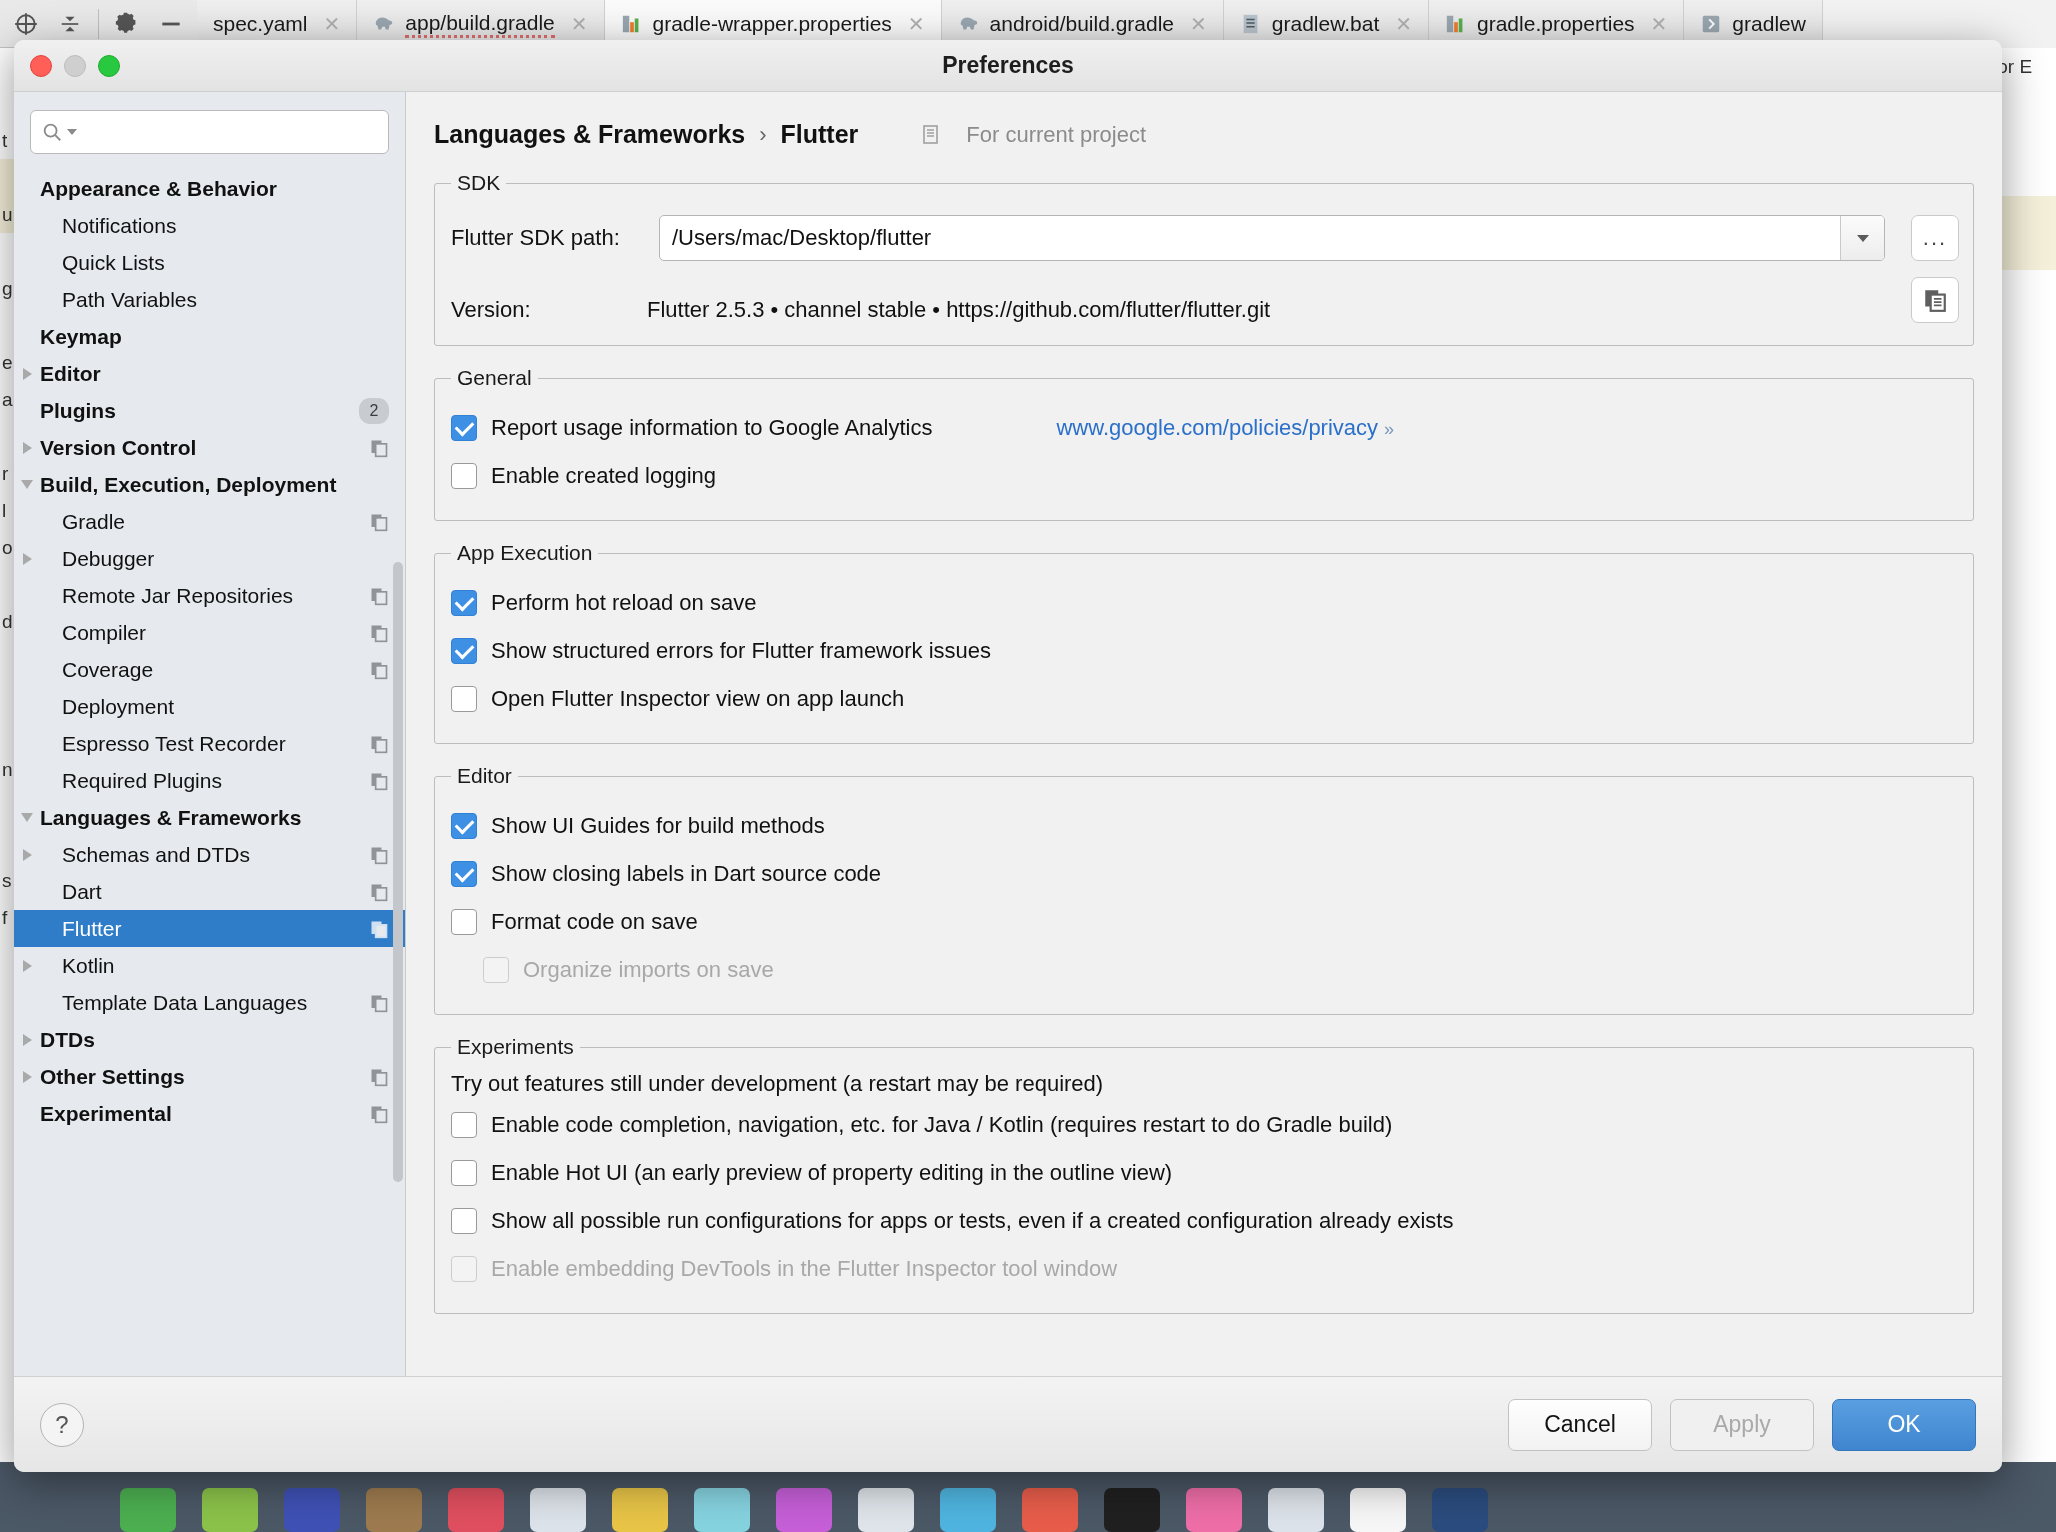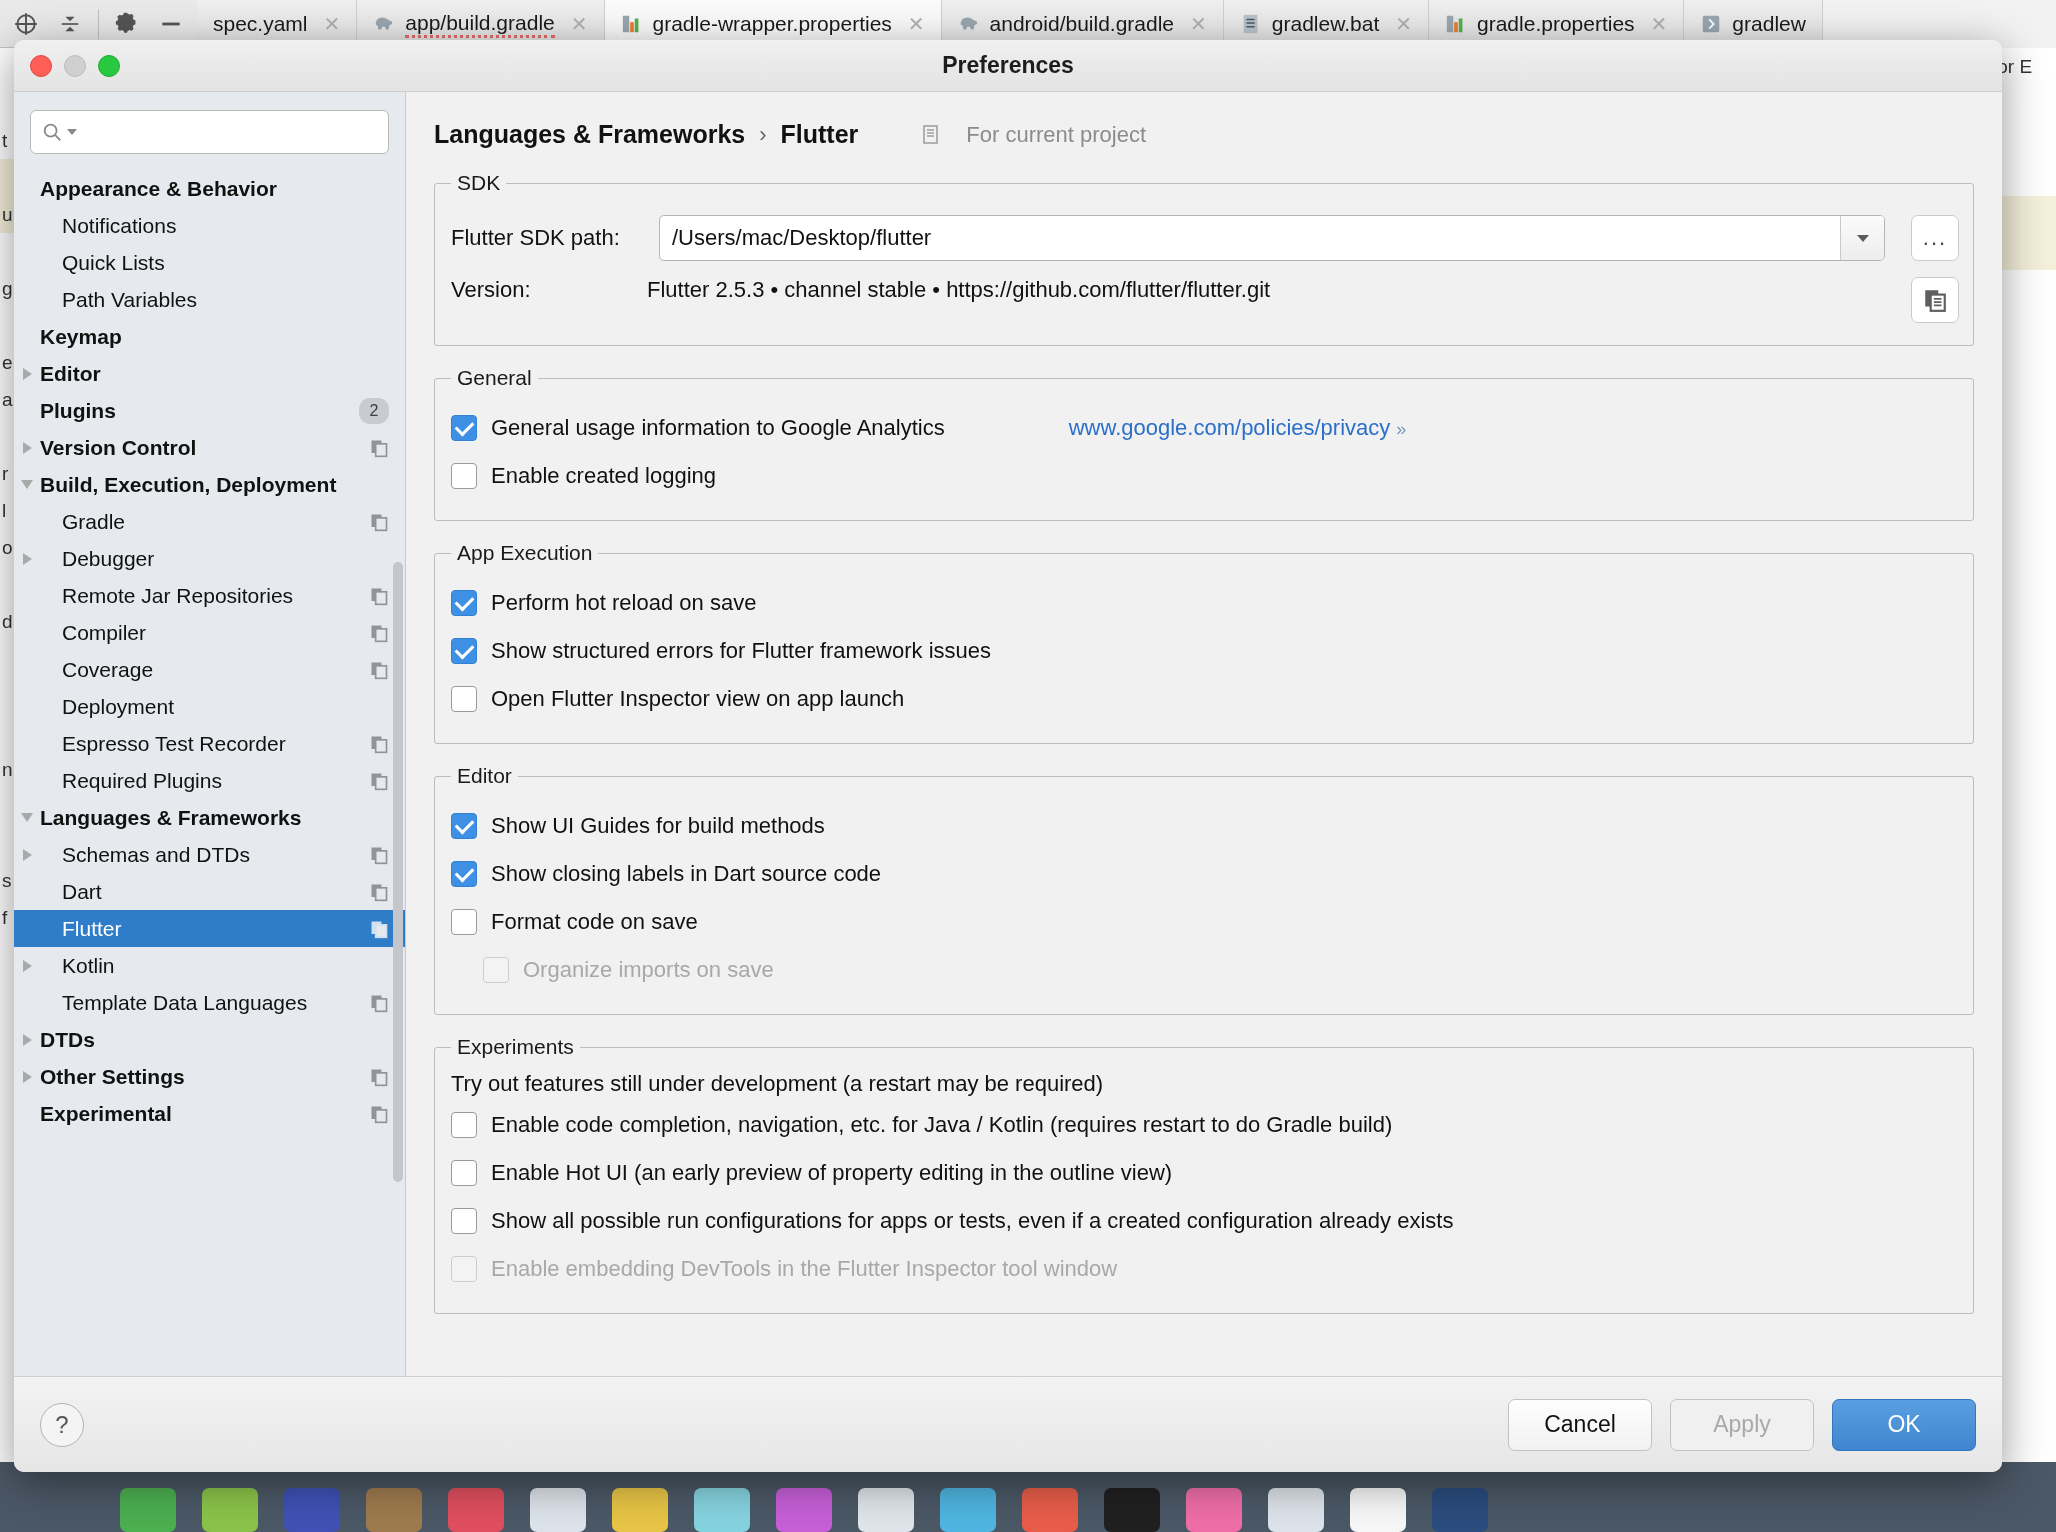--- a/index.html
+++ b/index.html
@@ -172,21 +172,21 @@
     background: linear-gradient(#fbfbfb,#ededed);
     display: flex; align-items: center; justify-content: center;
     border-radius: 0 4px 4px 0;
   }
   .sqbtn {
     width: 48px; height: 46px; flex: none; margin-left: 14px;
     background: #fff; border: 1px solid #cacaca; border-radius: 7px;
     display: flex; align-items: center; justify-content: center;
     font-size: 22px; color: #444; letter-spacing: 2px;
   }
-  .verrow { margin: 16px 0 6px 2px; align-items: flex-start; }
+  .verrow { margin: 16px 0 6px 2px; align-items: flex-end; }
   .verlabel { font-size: 22px; color: #111; width: 196px; flex: none; }
   .vertext { font-size: 22px; color: #111; flex: 1; min-width: 0; white-space: nowrap; overflow: hidden; }
 
   .cbrow { display: flex; align-items: center; gap: 14px; height: 40px; margin: 8px 0 8px 2px; }
   .cbrow.indent { margin-left: 34px; }
   .cb {
     width: 26px; height: 26px; flex: none; border-radius: 4px;
     border: 1px solid #9a9a9a; background: #fff;
     display: flex; align-items: center; justify-content: center;
   }
@@ -662,21 +662,21 @@
                 <path d="M11 11h7M11 14h7M11 17h7" stroke="#5f5f5f" stroke-width="1.6"></path>
               </svg>
             </div>
           </div>
         </fieldset>
 
         <fieldset class="grp">
           <legend>General</legend>
           <div class="cbrow">
             <span class="cb on"></span>
-            <span class="cbtxt">General usage information to Google Analytics</span>
+            <span class="cbtxt">Report usage information to Google Analytics</span>
             <span class="linkwrap">
               <a class="link" href="#">www.google.com/policies/privacy</a>
               <span class="linkarrow">»</span>
             </span>
           </div>
           <div class="cbrow">
             <span class="cb"></span>
             <span class="cbtxt">Enable created logging</span>
           </div>
         </fieldset>

